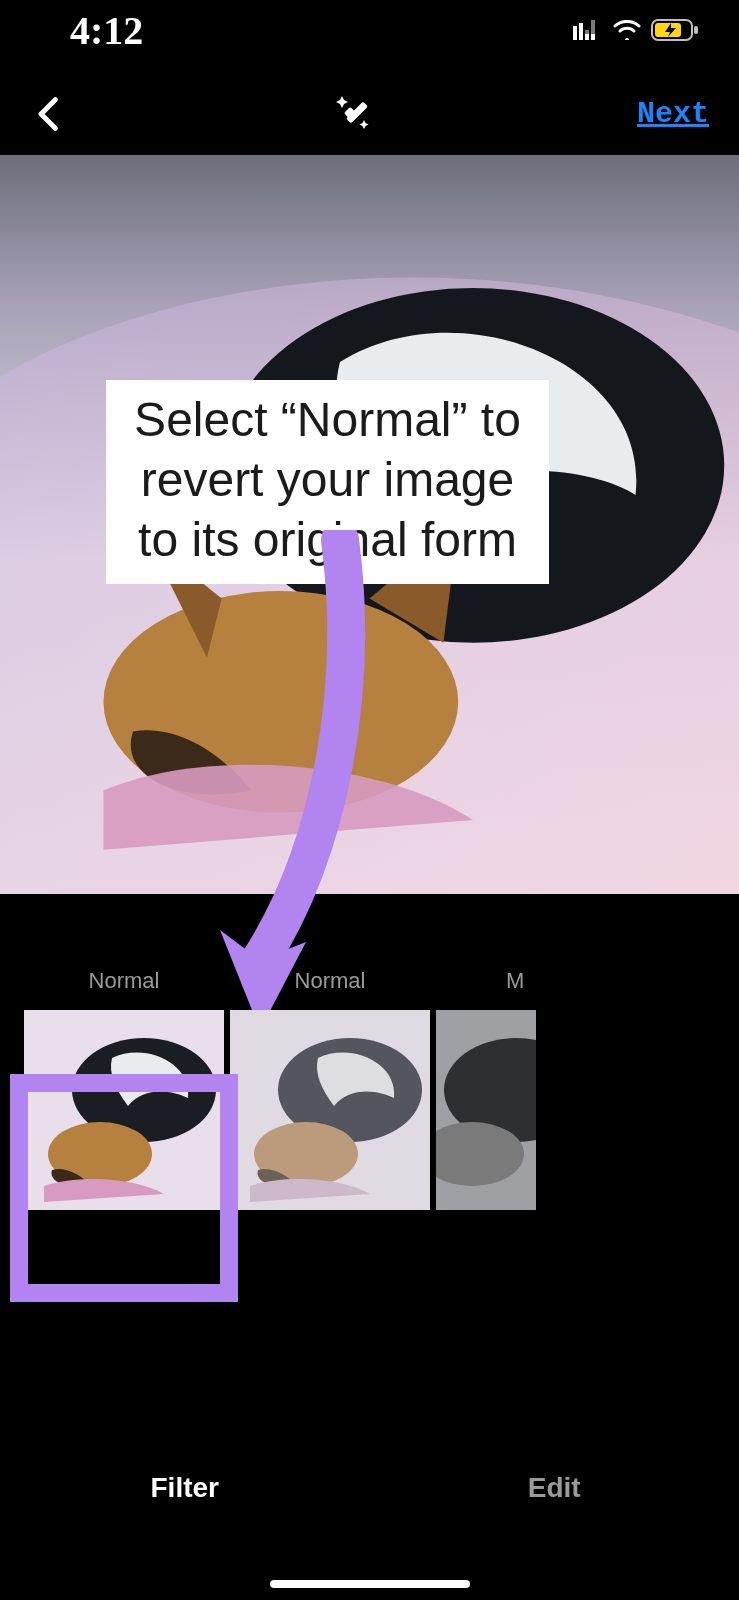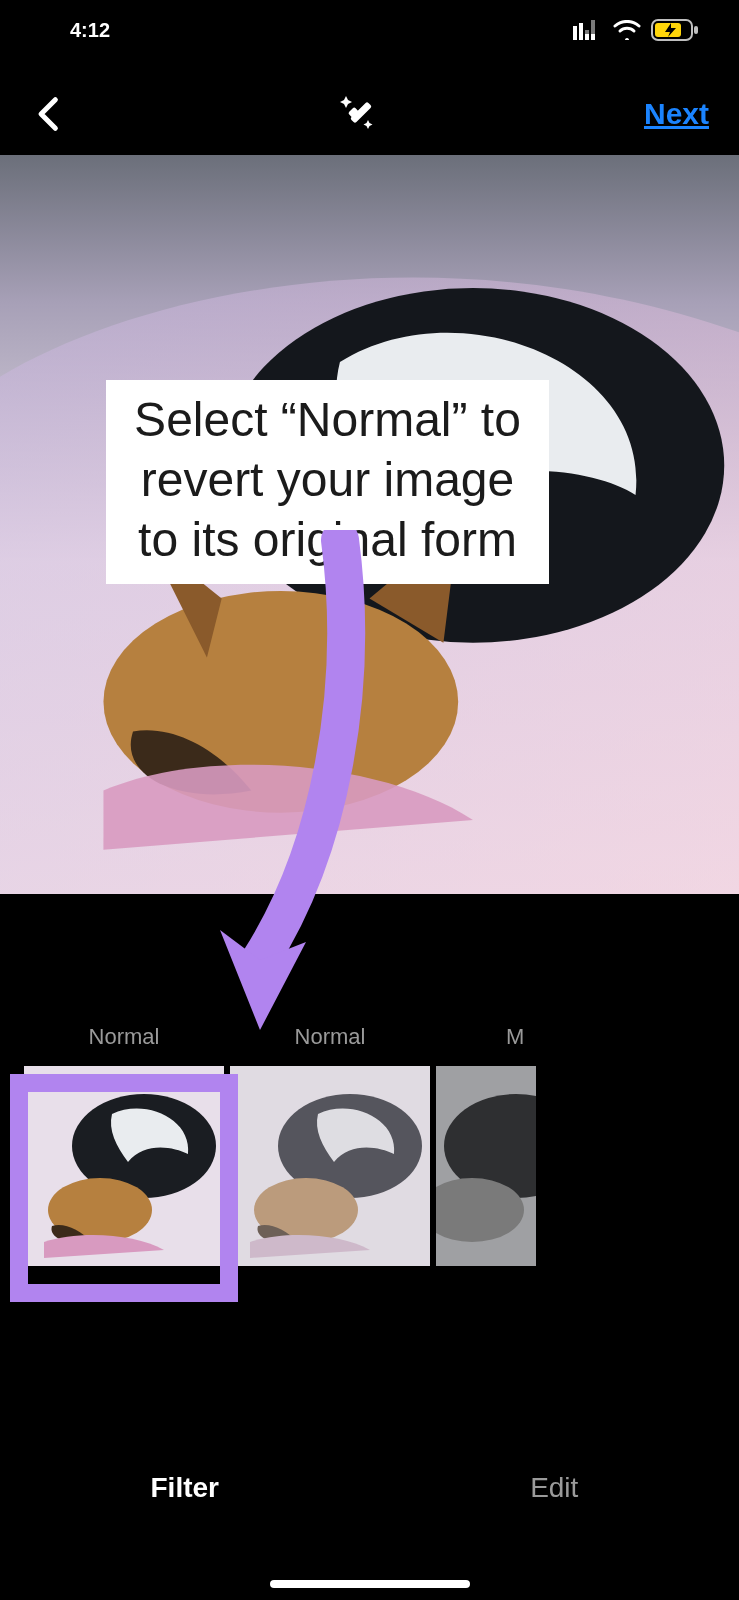--- a/index.html
+++ b/index.html
@@ -14,35 +14,37 @@
   }
   
   .statusbar {
     position: absolute;
     top: 0; left: 0; right: 0;
     height: 60px;
     display: flex;
     align-items: center;
     justify-content: space-between;
     padding: 0 40px 0 70px;
-    font-size: 20px;
+    font-size: 40px;
     font-weight: 600;
+    font-family: Liberation Serif, serif;
   }
   .status-right { display: flex; align-items: center; gap: 10px; }
   .status-right svg { display: block; }
 
   
   .topnav {
     position: absolute;
     top: 86px; left: 0; right: 0;
     height: 56px;
     display: flex;
     align-items: center;
     justify-content: space-between;
     padding: 0 30px;
+    font-family: Liberation Mono, monospace;
   }
   .back-chevron { width: 38px; height: 38px; cursor: pointer; }
   .wand { cursor: pointer; }
   .next-link {
     color: #1b84ff;
     font-size: 30px;
     font-weight: 600;
     text-decoration: underline;
     cursor: pointer;
   }
@@ -72,21 +74,21 @@
   .arrow-wrap {
     position: absolute;
     top: 530px; left: 210px;
     width: 180px; height: 520px;
     pointer-events: none;
   }
 
   
   .filters {
     position: absolute;
-    top: 1024px; left: 0; right: 0;
+    top: 968px; left: 0; right: 0;
     height: 260px;
     display: flex;
     gap: 6px;
     padding-left: 24px;
     overflow: hidden;
   }
   .filter-item {
     width: 200px;
     flex: 0 0 auto;
     cursor: pointer;
@@ -118,21 +120,21 @@
     position: absolute;
     left: 0; right: 0; bottom: 68px;
     height: 60px;
     display: flex;
   }
   .bottom-tabs .tab {
     flex: 1;
     text-align: center;
     font-size: 28px;
     color: #9a9a9a;
-    font-weight: 400;
+    font-weight: 700;
     cursor: pointer;
   }
   .bottom-tabs .tab.active { color: #ffffff; font-weight: 700; }
 
   
   .home-indicator {
     position: absolute;
     bottom: 12px; left: 50%;
     transform: translateX(-50%);
     width: 200px; height: 8px;

